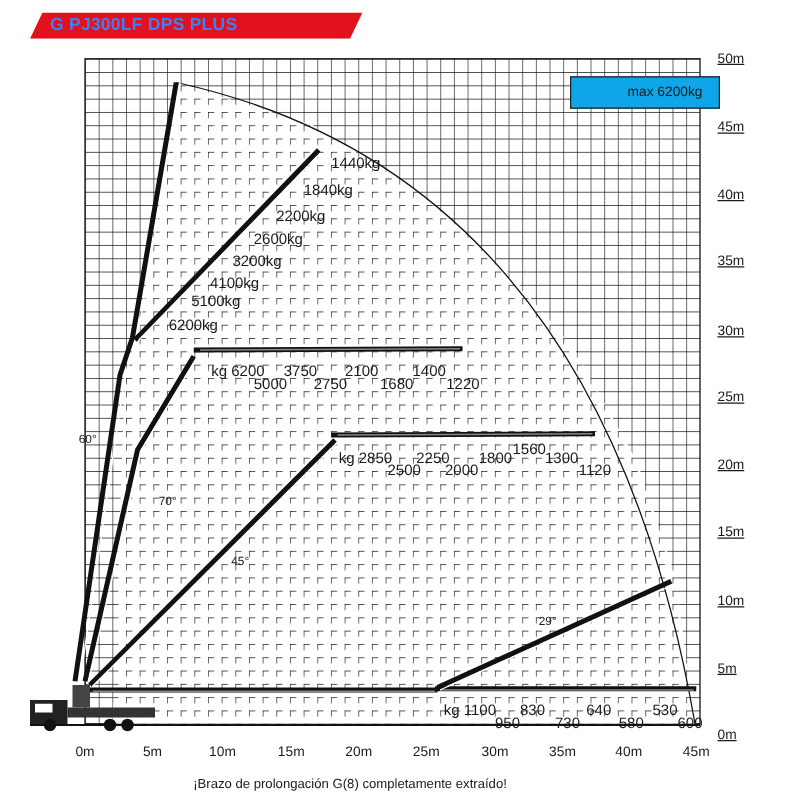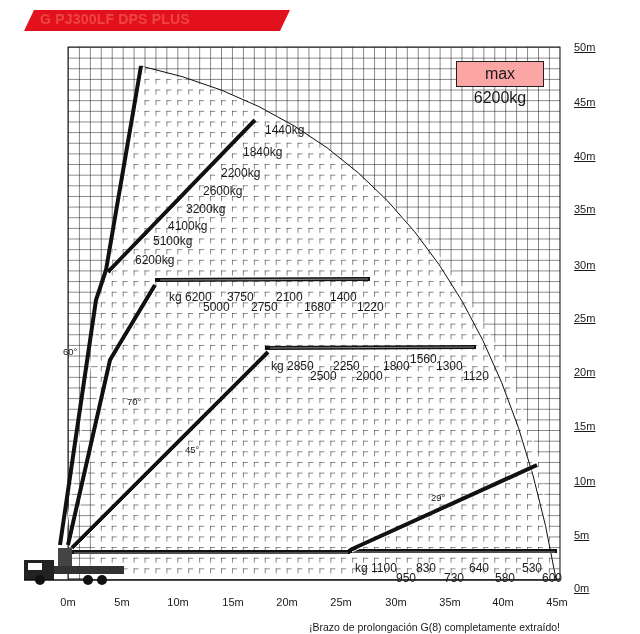--- a/index.html
+++ b/index.html
@@ -1,23 +1,23 @@
 <!DOCTYPE html>
 <html><head>
 <meta charset="utf-8">
 <style>
   html,body{margin:0;padding:0;background:#fff;}
   body{width:640px;height:634px;position:relative;overflow:hidden;font-family:"Liberation Sans",sans-serif;color:#1a1a1a;}
   .banner{position:absolute;left:24px;top:10px;width:266px;height:21px;}
-  .banner-title{position:absolute;left:40px;top:11px;font-size:14px;font-weight:bold;color:#ef4444;letter-spacing:0.2px;}
+  .banner-title{position:absolute;left:40px;top:11px;font-size:14px;font-weight:bold;color:#3b82f6;letter-spacing:0.2px;}
   .chart-svg{position:absolute;left:0;top:0;}
   .ylab{position:absolute;left:574px;font-size:11px;text-decoration:underline;}
   .xlab{position:absolute;top:596px;font-size:11px;transform:translateX(-50%);}
-  .note{position:absolute;left:0;width:560px;top:621px;text-align:right;font-size:10.5px;}
-  .maxbox{position:absolute;left:456px;top:61px;width:86px;height:24px;border:1px solid #222;background:#fca5a5;font-size:16px;line-height:24px;text-align:center;}
+  .note{position:absolute;left:0;width:560px;top:621px;text-align:center;font-size:10.5px;}
+  .maxbox{position:absolute;left:456px;top:61px;width:86px;height:24px;border:1px solid #222;background:#0ea5e9;font-size:11px;line-height:24px;text-align:center;padding-left:32px;}
   .lbl{position:absolute;font-size:12px;white-space:nowrap;background:transparent;}
   .ang{position:absolute;font-size:9.5px;}
 </style>
 </head>
 <body>
 
 <svg class="banner" viewBox="0 0 266 21" width="266" height="21">
   <polygon points="10,0 266,0 256,21 0,21" fill="#e3101e"></polygon>
 </svg>
 <div class="banner-title">G PJ300LF DPS PLUS</div>

